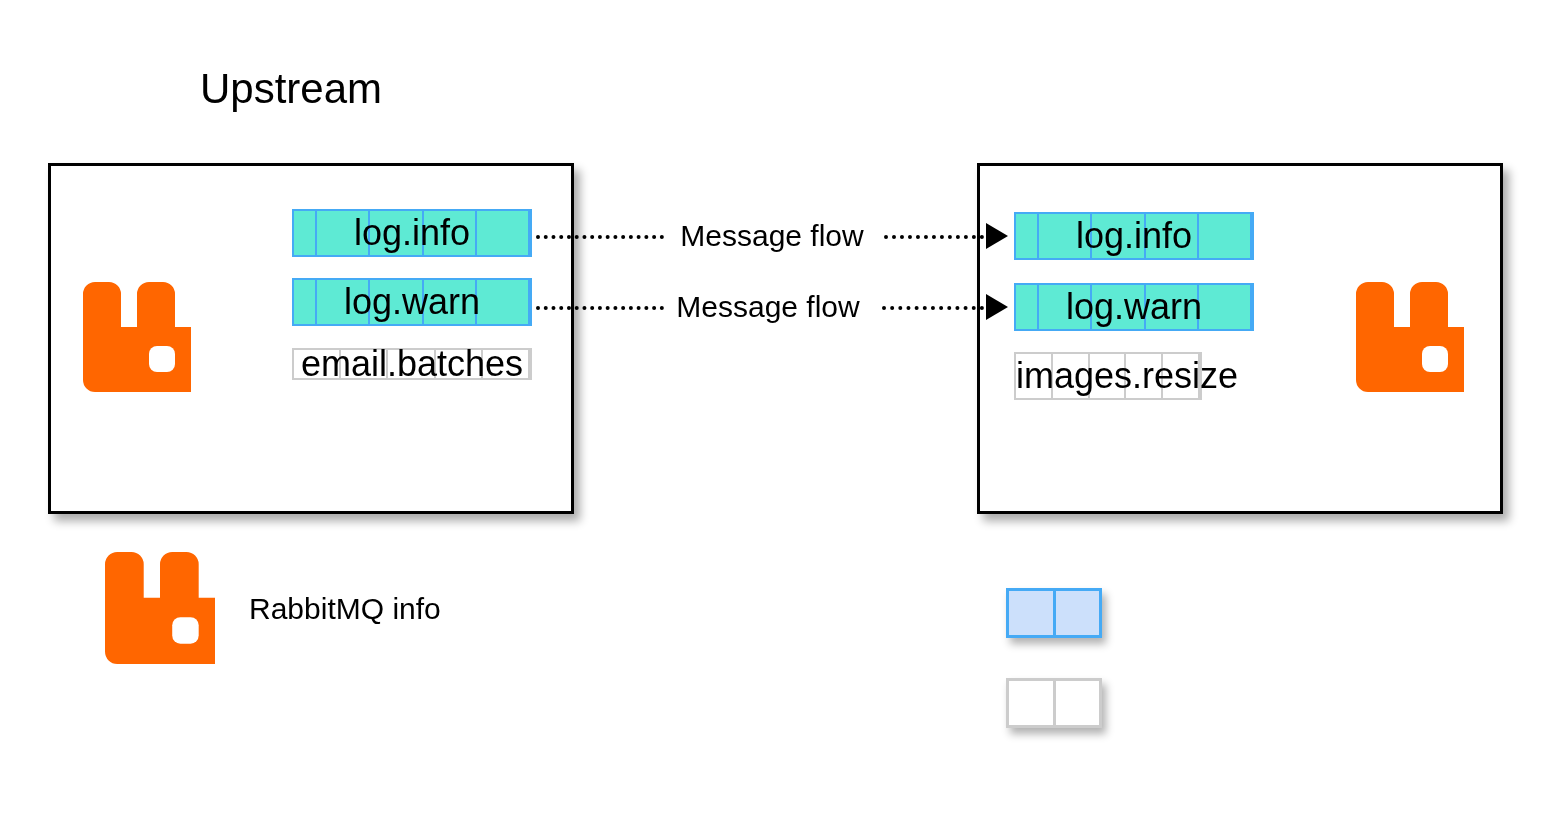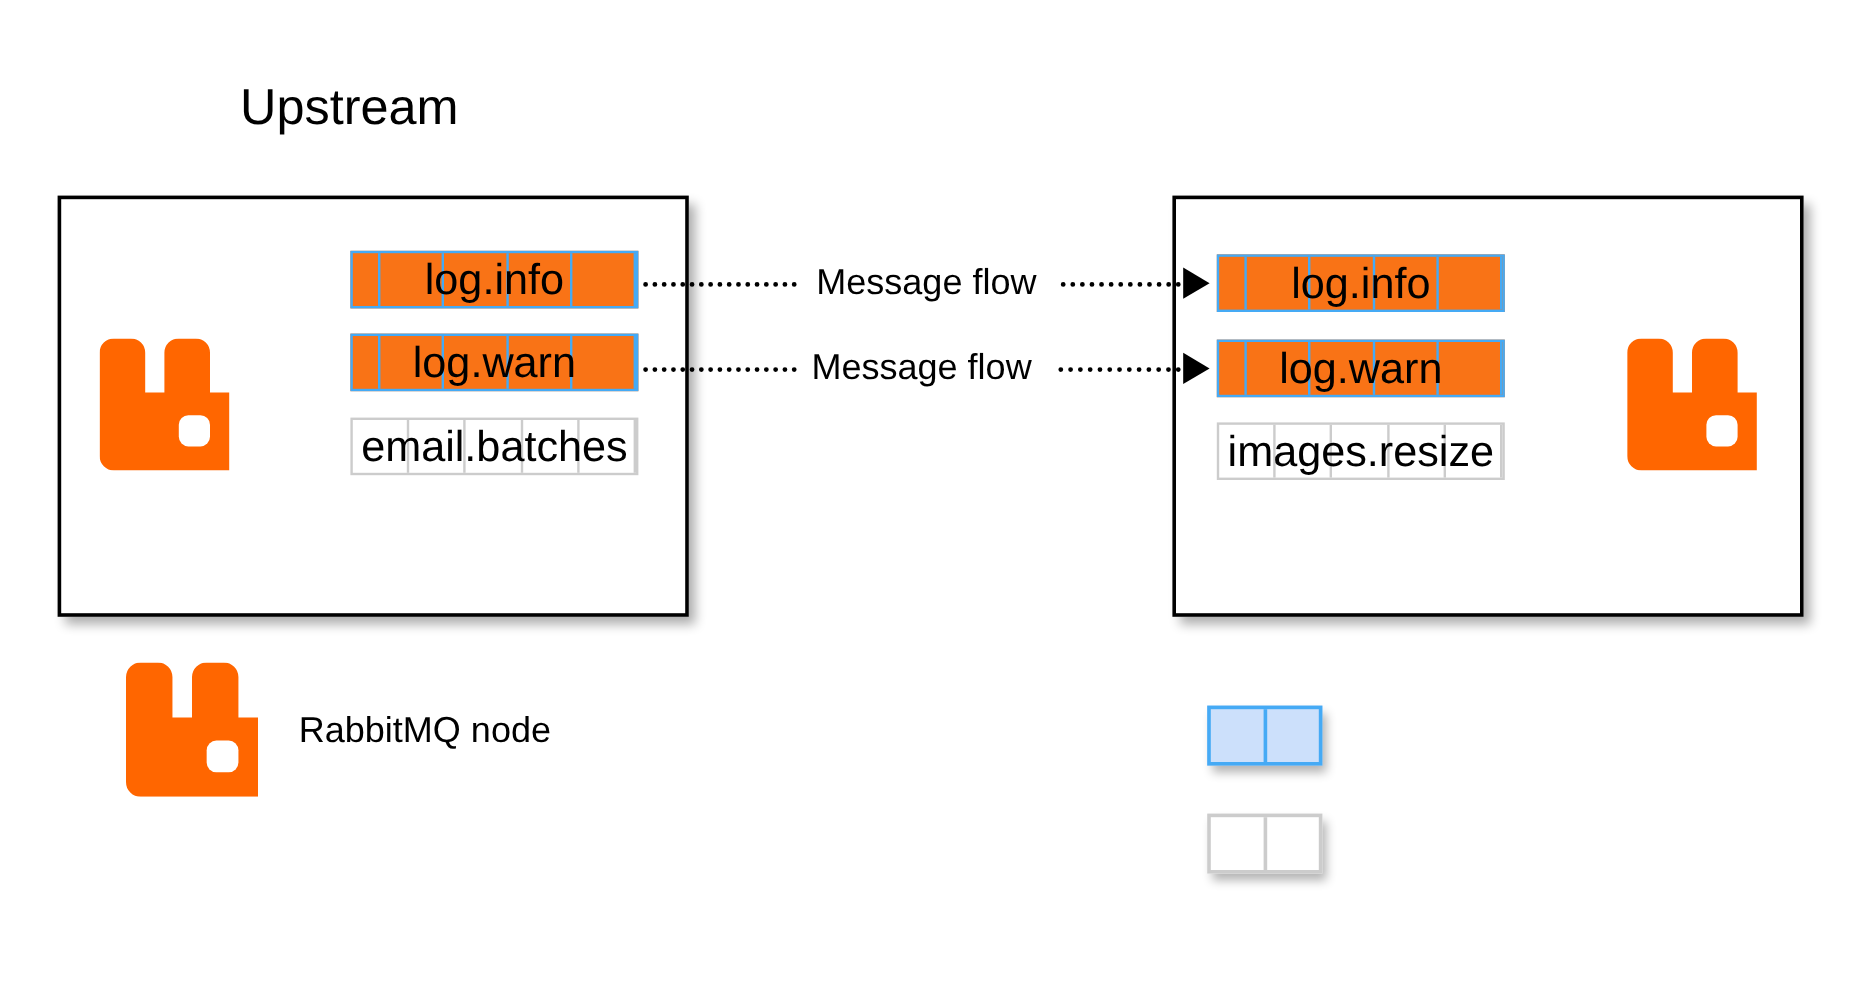--- a/index.html
+++ b/index.html
@@ -71,47 +71,47 @@
     background: #ffffff;
   }
   .queue .cell {
     flex: 1 1 0;
     border-right: 2px solid #cccccc;
     box-sizing: border-box;
   }
   .queue .cell:last-child { border-right: none; }
   .queue.federated {
     border-color: #45aaf5;
-    background: #f97316;
+    background: #5eead4;
     gap: 30px;
   }
   .queue.federated .cell { border-right-color: #45aaf5; }
   .queue .qlabel {
     position: absolute;
     left: 0;
     right: 0;
     top: 50%;
     transform: translateY(-50%);
     text-align: center;
     font-size: 36px;
     line-height: 1;
     color: #000000;
     white-space: nowrap;
     pointer-events: none;
   }
 
   
   #q-up-loginfo     { left: 292px; top: 209px; width: 240px; height: 48px; }
   #q-up-logwarn     { left: 292px; top: 278px; width: 240px; height: 48px; }
-  #q-up-emailbatch  { left: 292px; top: 348px; width: 240px; height: 48px; }
+  #q-up-emailbatch  { left: 292px; top: 348px; width: 240px; height: 32px; }
 
   
   #q-dn-loginfo     { left: 1014px; top: 212px; width: 240px; height: 48px; }
   #q-dn-logwarn     { left: 1014px; top: 283px; width: 240px; height: 48px; }
-  #q-dn-imgresize   { left: 1014px; top: 352px; width: 240px; height: 48px; }
+  #q-dn-imgresize   { left: 1014px; top: 352px; width: 188px; height: 48px; }
 
   
   .flow-dash {
     position: absolute;
     height: 0;
     border-top: 4px dotted #000000;
   }
   .flow-label {
     position: absolute;
     font-size: 30px;
@@ -256,21 +256,21 @@
 
   <div class="flow-dash" id="flow2-dash-a"></div>
   <div class="flow-label" id="flow2-label">Message flow</div>
   <div class="flow-dash" id="flow2-dash-b"></div>
   <div class="flow-arrow" id="flow2-arrow"></div>
 
   <svg class="rmq-logo" id="logo-legend" viewBox="0 0 108 110" aria-hidden="true">
     <path fill="#FF6600" d="M12,0 h14 a12,12 0 0 1 12,12 v33 h16 v-33 a12,12 0 0 1 12,-12 h14 a12,12 0 0 1 12,12 v33 h16 a12,12 0 0 1 12,12 v41 a12,12 0 0 1 -12,12 h-96 a12,12 0 0 1 -12,-12 v-86 a12,12 0 0 1 12,-12 z"></path>
     <rect x="66" y="64" width="26" height="26" rx="8" fill="#ffffff"></rect>
   </svg>
-  <div class="legend-text" id="legend-node-label">RabbitMQ node</div>
+  <div class="legend-text" id="legend-node-label">RabbitMQ info</div>
 
   <div class="legend-swatch federated" id="legend-swatch-fed">
     <span class="cell"></span>
     <span class="cell"></span>
   </div>
 
   <div class="legend-swatch" id="legend-swatch-unfed">
     <span class="cell"></span>
     <span class="cell"></span>
   </div>

